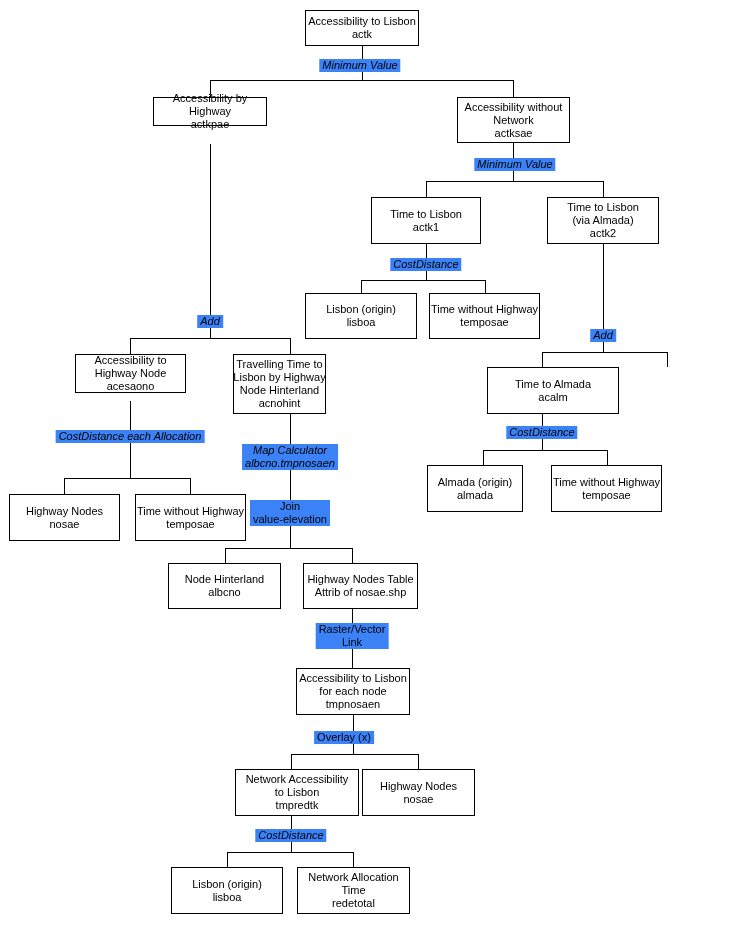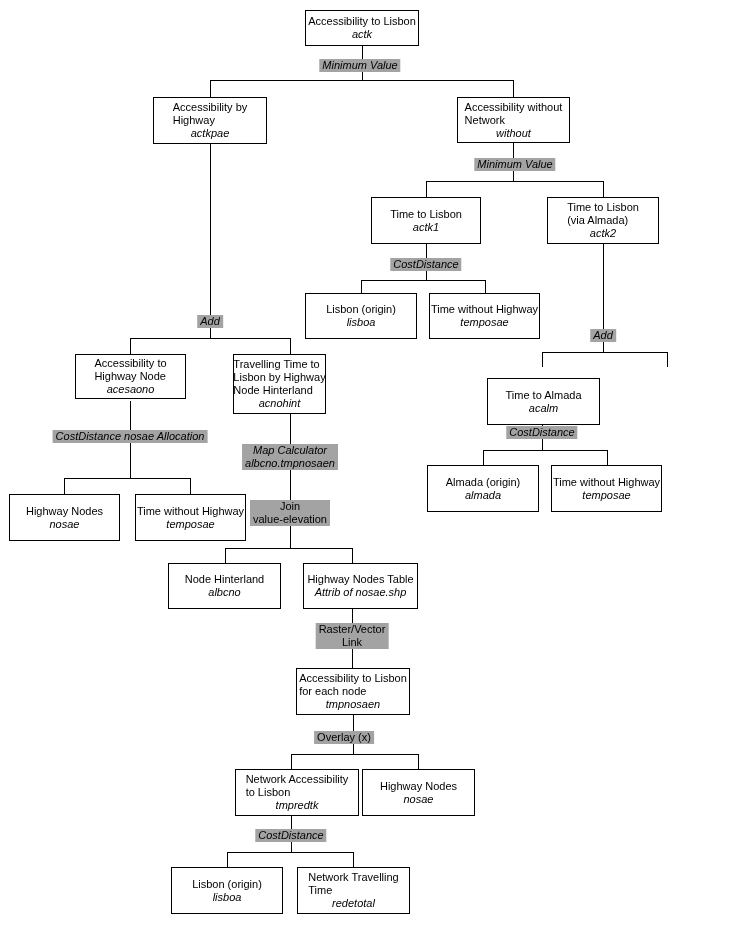--- a/index.html
+++ b/index.html
@@ -25,33 +25,33 @@
   }
   .node {
     position: absolute;
     box-sizing: border-box;
     border: 1px solid #000000;
     background: #ffffff;
     display: flex;
     flex-direction: column;
     align-items: center;
     justify-content: center;
+    text-align: center;
     padding: 1px 2px;
   }
   .node-title {
     white-space: pre;
   }
   .node-sub {
-    font-style: italic;
     white-space: pre;
   }
   .edge-label {
     position: absolute;
     transform: translateX(-50%);
-    background: #a3a3a3;
+    background: #3b82f6;
     text-align: center;
     white-space: pre;
     padding: 0 3px;
   }
   .edge-label.it {
     font-style: italic;
   }
 </style>
 </head>
 <body>
@@ -72,29 +72,29 @@
       M353,715 L353,754 M291,754 L418,754 M291,754 L291,769 M418,754 L418,769
       M291,816 L291,852 M227,852 L353,852 M227,852 L227,867 M353,852 L353,867
     "></path>
   </svg>
 
   <div class="node" style="left:305px;top:10px;width:114px;height:36px">
     <div class="node-title">Accessibility to Lisbon</div>
     <div class="node-sub">actk</div>
   </div>
 
-  <div class="node" style="left:153px;top:97px;width:114px;height:47px">
+  <div class="node" style="left:153px;top:97px;width:114px;height:29px">
     <div class="node-title">Accessibility by
 Highway</div>
     <div class="node-sub">actkpae</div>
   </div>
   <div class="node" style="left:457px;top:97px;width:113px;height:46px">
     <div class="node-title">Accessibility without
 Network</div>
-    <div class="node-sub">without</div>
+    <div class="node-sub">actksae</div>
   </div>
 
   <div class="node" style="left:371px;top:197px;width:110px;height:47px">
     <div class="node-title">Time to Lisbon</div>
     <div class="node-sub">actk1</div>
   </div>
   <div class="node" style="left:547px;top:197px;width:112px;height:47px">
     <div class="node-title">Time to Lisbon
 (via Almada)</div>
     <div class="node-sub">actk2</div>
@@ -102,35 +102,35 @@
 
   <div class="node" style="left:305px;top:293px;width:112px;height:46px">
     <div class="node-title">Lisbon (origin)</div>
     <div class="node-sub">lisboa</div>
   </div>
   <div class="node" style="left:429px;top:293px;width:111px;height:46px">
     <div class="node-title">Time without Highway</div>
     <div class="node-sub">temposae</div>
   </div>
 
-  <div class="node" style="left:487px;top:378px;width:113px;height:47px">
+  <div class="node" style="left:487px;top:367px;width:132px;height:47px">
     <div class="node-title">Time to Almada</div>
     <div class="node-sub">acalm</div>
   </div>
 
-  <div class="node" style="left:427px;top:465px;width:112px;height:47px">
+  <div class="node" style="left:427px;top:465px;width:96px;height:47px">
     <div class="node-title">Almada (origin)</div>
     <div class="node-sub">almada</div>
   </div>
   <div class="node" style="left:551px;top:465px;width:111px;height:47px">
     <div class="node-title">Time without Highway</div>
     <div class="node-sub">temposae</div>
   </div>
 
-  <div class="node" style="left:75px;top:354px;width:111px;height:45px">
+  <div class="node" style="left:75px;top:354px;width:111px;height:39px">
     <div class="node-title">Accessibility to
 Highway Node</div>
     <div class="node-sub">acesaono</div>
   </div>
   <div class="node" style="left:233px;top:354px;width:93px;height:60px">
     <div class="node-title">Travelling Time to
 Lisbon by Highway
 Node Hinterland</div>
     <div class="node-sub">acnohint</div>
   </div>
@@ -167,32 +167,32 @@
   <div class="node" style="left:362px;top:769px;width:113px;height:47px">
     <div class="node-title">Highway Nodes</div>
     <div class="node-sub">nosae</div>
   </div>
 
   <div class="node" style="left:171px;top:867px;width:112px;height:47px">
     <div class="node-title">Lisbon (origin)</div>
     <div class="node-sub">lisboa</div>
   </div>
   <div class="node" style="left:297px;top:867px;width:113px;height:47px">
-    <div class="node-title">Network Travelling
+    <div class="node-title">Network Allocation
 Time</div>
     <div class="node-sub">redetotal</div>
   </div>
 
   <div class="edge-label it" style="left:360px;top:59px">Minimum Value</div>
   <div class="edge-label it" style="left:515px;top:158px">Minimum Value</div>
   <div class="edge-label it" style="left:426px;top:258px">CostDistance</div>
   <div class="edge-label it" style="left:603px;top:329px">Add</div>
   <div class="edge-label it" style="left:542px;top:426px">CostDistance</div>
   <div class="edge-label it" style="left:210px;top:315px">Add</div>
-  <div class="edge-label it" style="left:130px;top:430px">CostDistance nosae Allocation</div>
+  <div class="edge-label it" style="left:130px;top:430px">CostDistance each Allocation</div>
   <div class="edge-label it" style="left:290px;top:444px">Map Calculator
 albcno.tmpnosaen</div>
   <div class="edge-label" style="left:290px;top:500px">Join
 value-elevation</div>
   <div class="edge-label" style="left:352px;top:623px">Raster/Vector
 Link</div>
   <div class="edge-label" style="left:344px;top:731px">Overlay (x)</div>
   <div class="edge-label it" style="left:291px;top:829px">CostDistance</div>
 
 </div>

